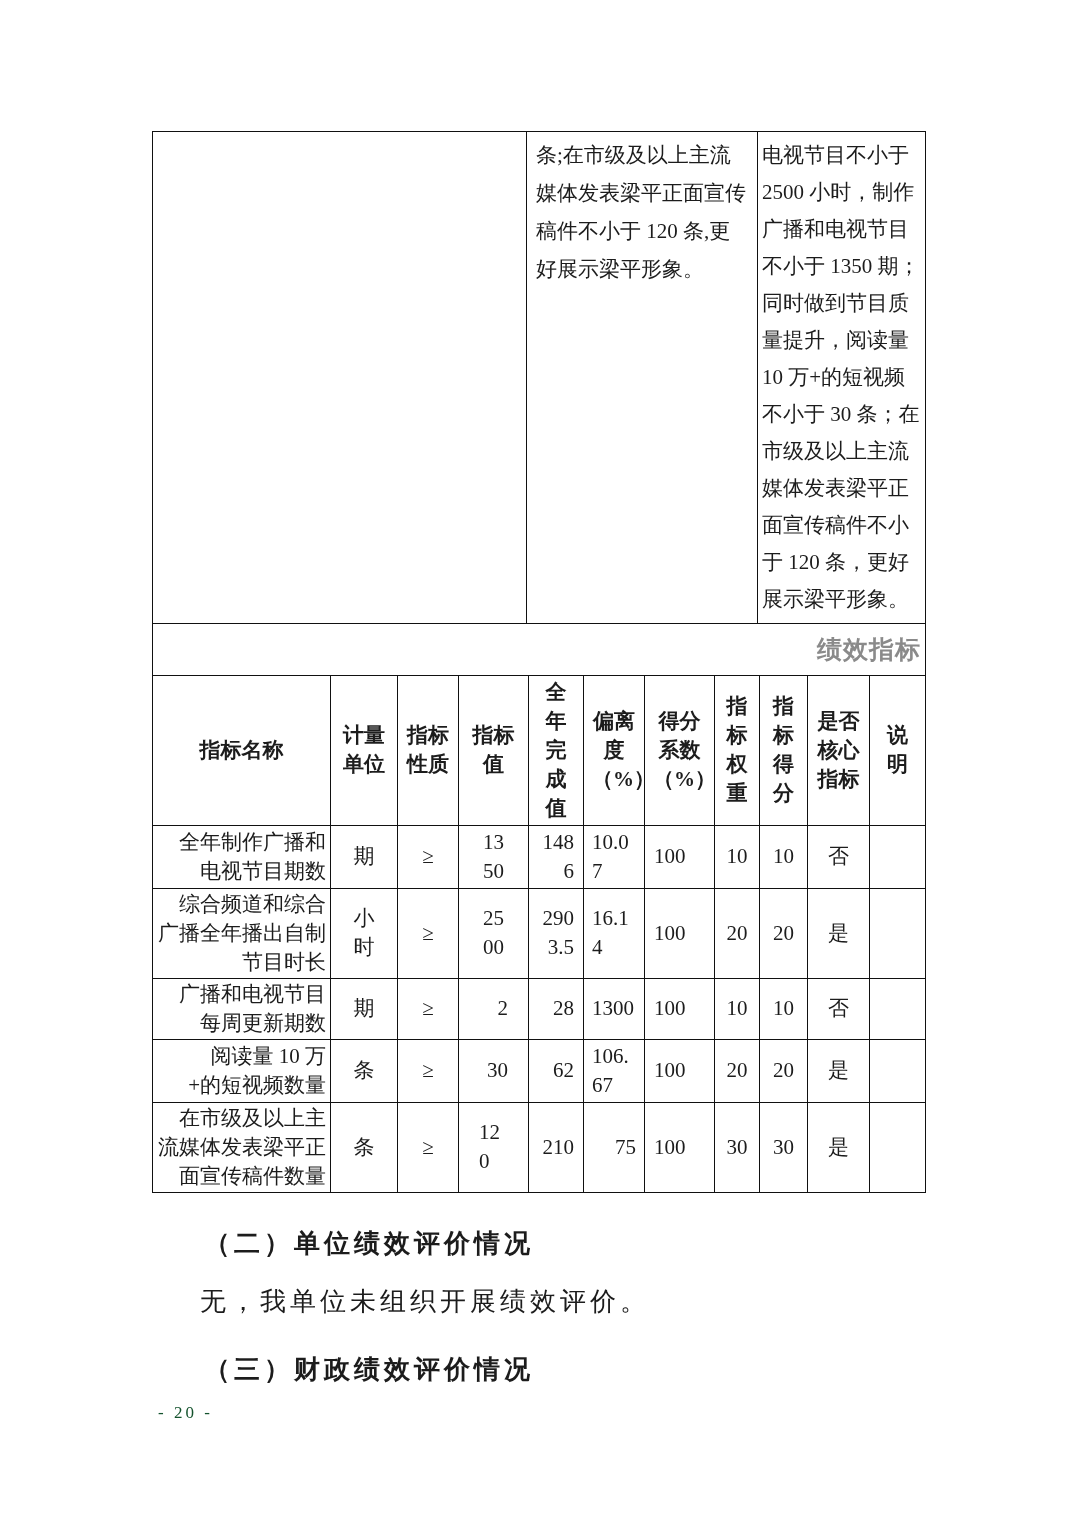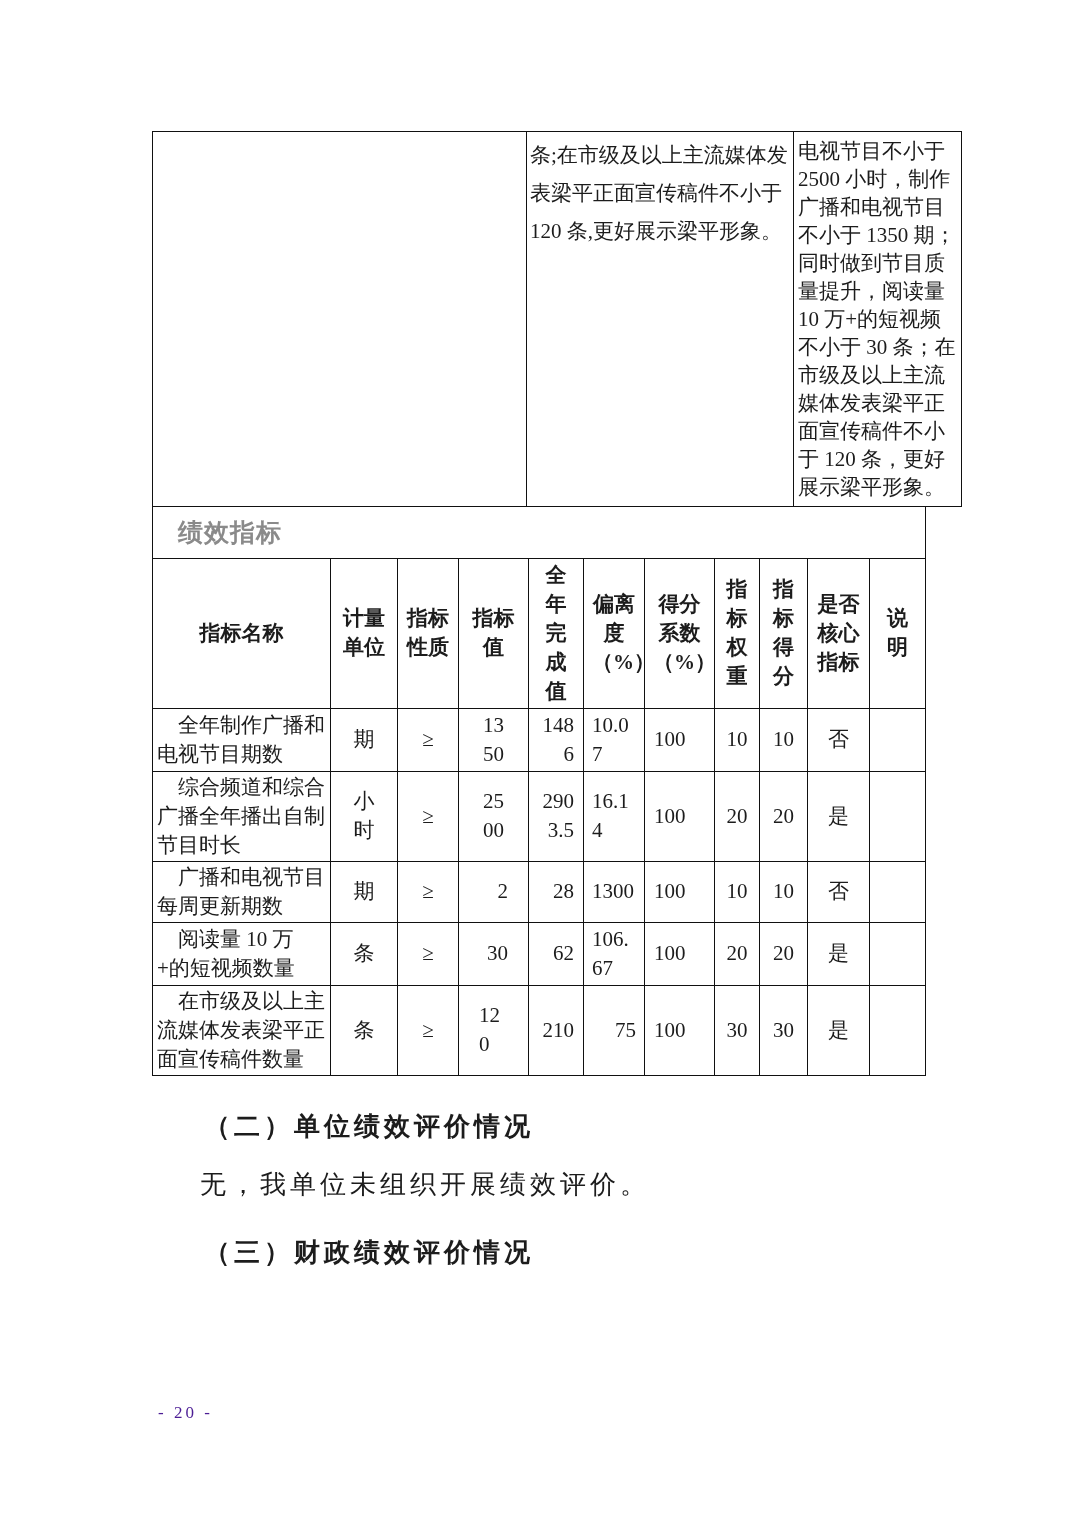--- a/index.html
+++ b/index.html
@@ -9,37 +9,37 @@
     overflow:hidden;
   }
   .doc{position:absolute;left:152px;top:131px;width:773px;}
 
   table{border-collapse:collapse;table-layout:fixed;width:773px;}
   td,th{border:1.5px solid #111;box-sizing:border-box;}
 
   
   .t1 td{vertical-align:top;font-size:21px;height:362px;word-break:break-all;}
   .t1 .c1{width:374px;}
-  .t1 .c2{width:267px;line-height:38px;padding:4px 3px;}
-  .t1 .c3{width:168px;line-height:28px;padding:5px 4px;}
+  .t1 .c2{width:231px;line-height:38px;padding:4px 9px;}
+  .t1 .c3{width:168px;line-height:37px;padding:5px 4px;}
 
   
   .t2{margin-top:-1.5px;}
   .t2 .section-title{
     text-align:center;height:52px;vertical-align:middle;
     font-family:"Liberation Sans","DejaVu Sans",sans-serif;
     font-weight:bold;font-size:25px;color:#8a8a8a;letter-spacing:1px;
   }
   .t2 th,.t2 td{
     font-size:21px;line-height:29px;text-align:center;vertical-align:middle;
     word-break:break-all;padding:2px 8px;
   }
   .t2 th{font-weight:bold;}
   .t2 tr.hdr{height:147px;}
-  .t2 td:nth-child(1){text-align:left;padding:1px 4px;text-indent:21px;}
+  .t2 td:nth-child(1){text-align:right;padding:1px 4px;text-indent:21px;}
   .t2 td:nth-child(4){padding:2px 20px;}
   .t2 td:nth-child(5){padding:2px 9px;text-align:right;}
   .t2 td:nth-child(6){padding:2px 8px;text-align:left;}
   .t2 td:nth-child(7){padding:10px 9px;text-align:left;}
   .t2 td:nth-child(10){padding:2px 9px;}
   .t2 td.ar{text-align:right;}
   .t2 td.al{text-align:left;}
   .t2 td.fw{padding:12px 22px;}
 
   
@@ -52,21 +52,21 @@
     margin:23px 0 0 48px;
   }
   .sec-h6{
     font-family:"Liberation Sans","DejaVu Sans",sans-serif;
     font-size:28px;font-weight:bold;letter-spacing:2px;
     margin:24px 0 0 65px;color:#0a0a0a;
   }
 
   .pageno{
     position:absolute;left:158px;top:1403px;
-    font-size:17px;letter-spacing:3px;color:#4c1d95;
+    font-size:17px;letter-spacing:3px;color:#14532d;
   }
 </style>
 </head>
 <body>
 
 <div class="doc">
 
   <table class="t1">
     <tbody>
         <tr>

